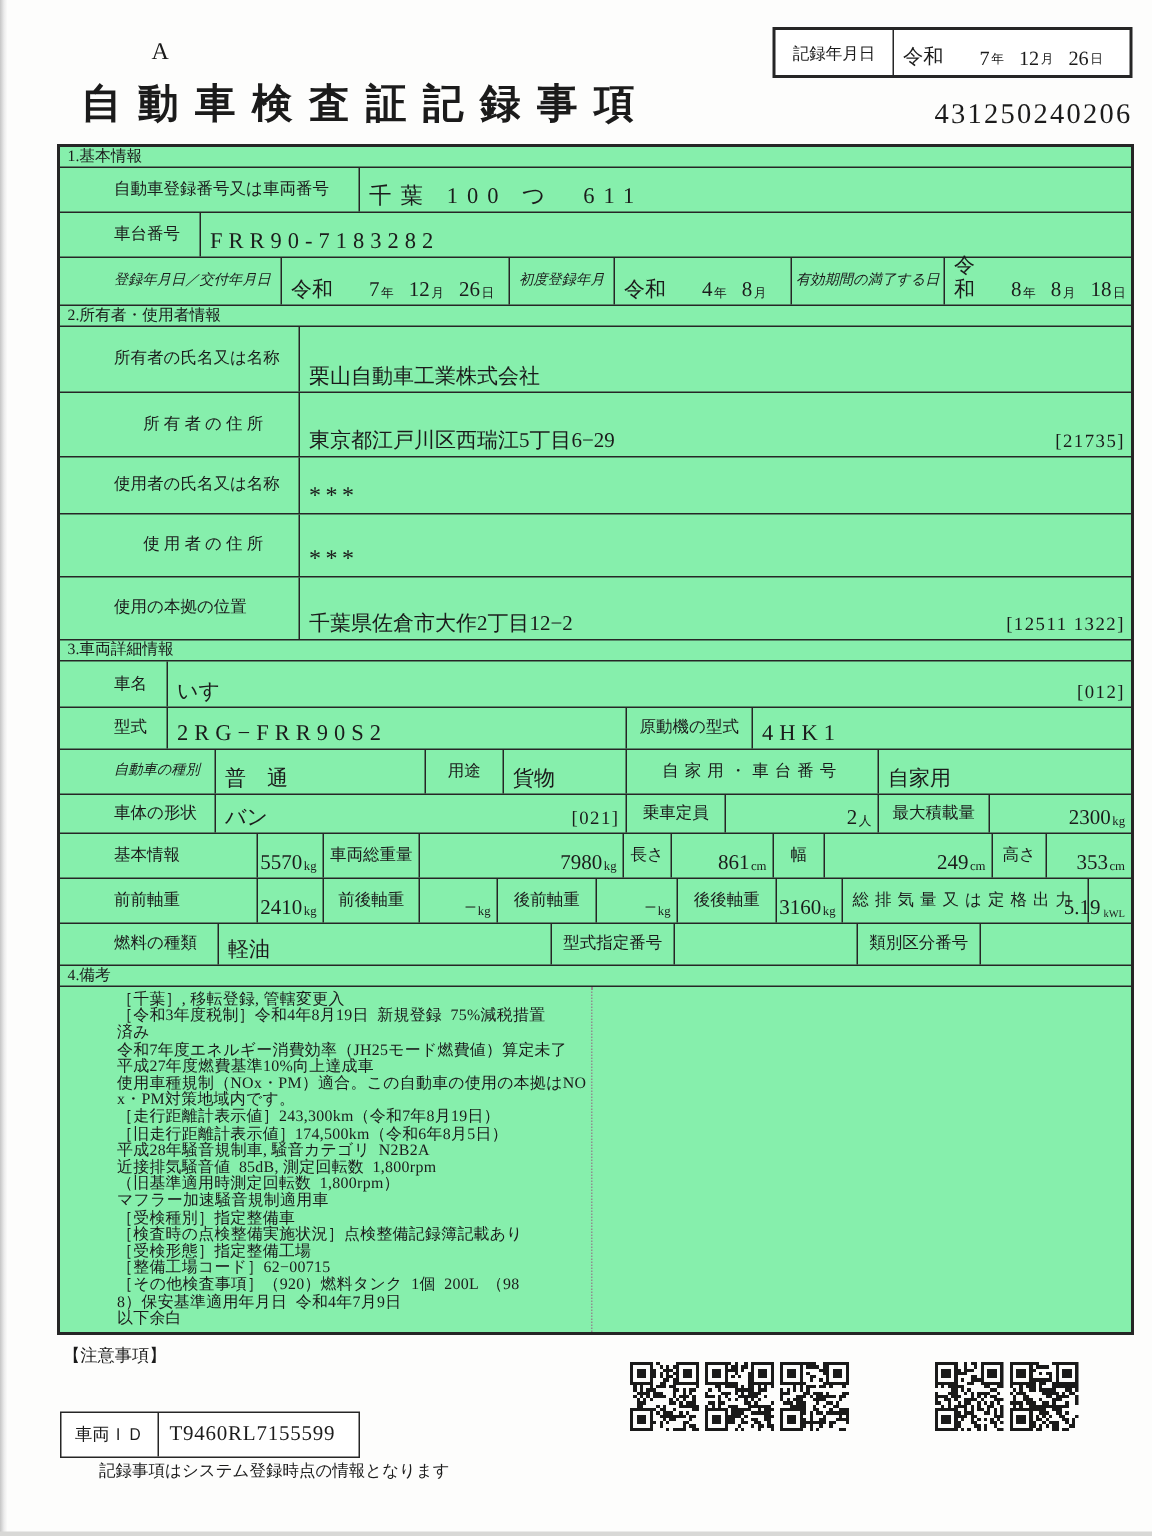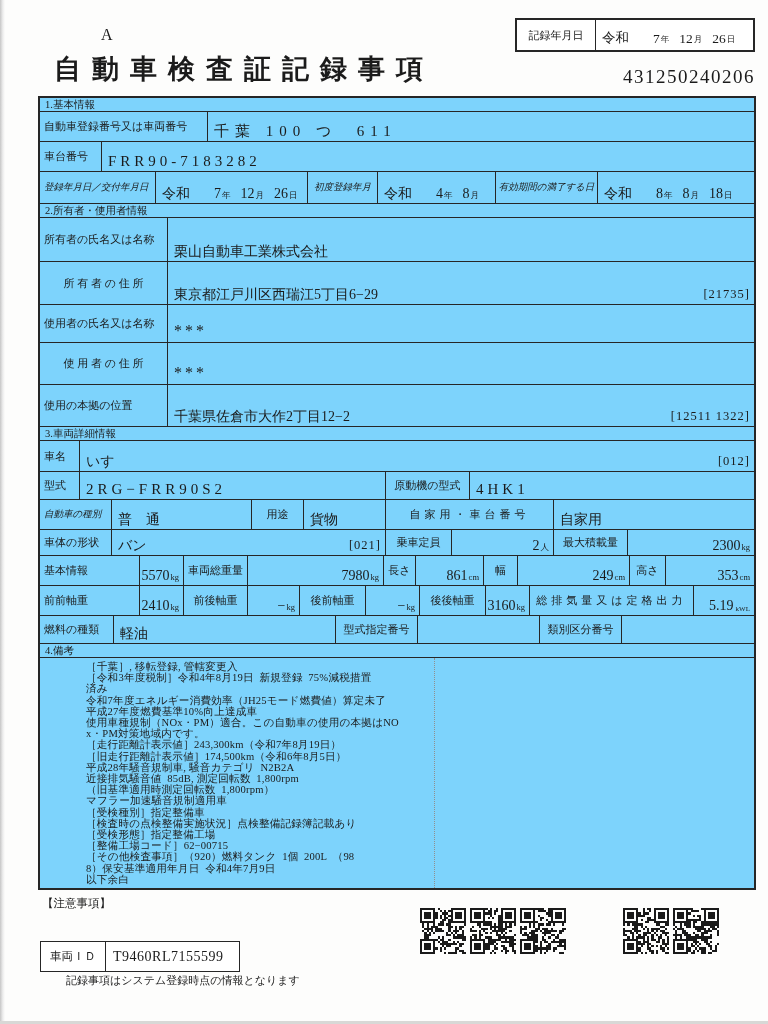--- a/index.html
+++ b/index.html
@@ -12,24 +12,24 @@
   .title{position:absolute;left:54px;top:51px;margin:0;font-size:27px;font-weight:600;
         letter-spacing:11px;white-space:nowrap;}
   .doc-number{position:absolute;right:13px;top:66px;font-size:19px;letter-spacing:1.5px;}
   .rd-box{position:absolute;left:515px;top:18px;width:240px;height:34px;border:2px solid #262626;
         display:flex;box-sizing:border-box;background:#fff;}
   .rd-label{width:78px;border-right:1.5px solid #262626;display:flex;align-items:center;
         justify-content:center;font-size:11px;}
   .rd-value{flex:1;display:flex;align-items:flex-end;padding:2px 4px 3px 6px;font-size:13.5px;}
 
   .table{position:absolute;left:38px;top:96px;width:718px;border:2px solid #262626;
-        box-sizing:border-box;background:#7dd3fc;}
+        box-sizing:border-box;background:#86efac;}
   .sec{height:14px;line-height:12px;font-size:10.5px;padding:1px 0 0 5px;
         border-bottom:1.5px solid #262626;box-sizing:border-box;}
-  .row{display:flex;border-bottom:1px solid #262626;box-sizing:border-box;}
+  .row{display:flex;border-bottom:1px solid #262626;box-sizing:border-box;padding-left:32px;}
   .row:last-child{border-bottom:none;}
   .lbl{font-size:11px;display:flex;align-items:center;padding:0 2px 0 4px;
         border-right:1px solid #262626;box-sizing:border-box;flex-shrink:0;
         line-height:1.15;white-space:nowrap;overflow:hidden;}
   .lbl.c{justify-content:center;padding:0 1px;}
   .lbl.s{font-size:9.5px;font-style:italic;}
   .lbl.w{letter-spacing:4px;}
   .val{flex:1;display:flex;align-items:flex-end;padding:1px 4px 2px 6px;font-size:14px;
         box-sizing:border-box;border-right:1px solid #262626;line-height:1.1;min-width:0;text-align:center;}
   .row > :last-child{border-right:none;}
@@ -37,21 +37,21 @@
   .val.sb{justify-content:space-between;}
   .plate{letter-spacing:6px;font-size:15px;white-space:pre;}
   .wide{letter-spacing:4px;font-size:15px;}
   .unit{font-size:8.5px;margin-left:1px;transform:translateY(-1px);}
   .era{margin-right:14px;}
   .seg{margin-left:10px;display:inline-flex;align-items:flex-end;}
   .code{font-size:12.5px;letter-spacing:1px;}
   .stack{display:inline-flex;font-size:7px;line-height:6.5px;
         margin-left:2px;transform:translateY(-1px);}
   .stars{font-size:16px;letter-spacing:3px;}
-  .remarks-row{position:relative;height:230px;margin-left:40px;}
+  .remarks-row{position:relative;height:230px;}
   .remarks-text{font-size:10.6px;line-height:11.2px;padding:3px 6px;white-space:pre-wrap;
         letter-spacing:0.2px;}
   .remarks-divider{position:absolute;left:354px;top:0;bottom:0;border-left:1px dotted #8f8f8f;}
 
   .notice-title{position:absolute;left:42px;top:896px;font-size:11.5px;}
   .notice-text{position:absolute;left:66px;top:973px;font-size:11px;}
   .vid-box{position:absolute;left:40px;top:941px;width:200px;height:31px;
         border:1.5px solid #262626;display:flex;box-sizing:border-box;background:#fff;}
   .vid-label{width:64px;border-right:1px solid #262626;font-size:11.5px;display:flex;
         align-items:center;justify-content:center;}

